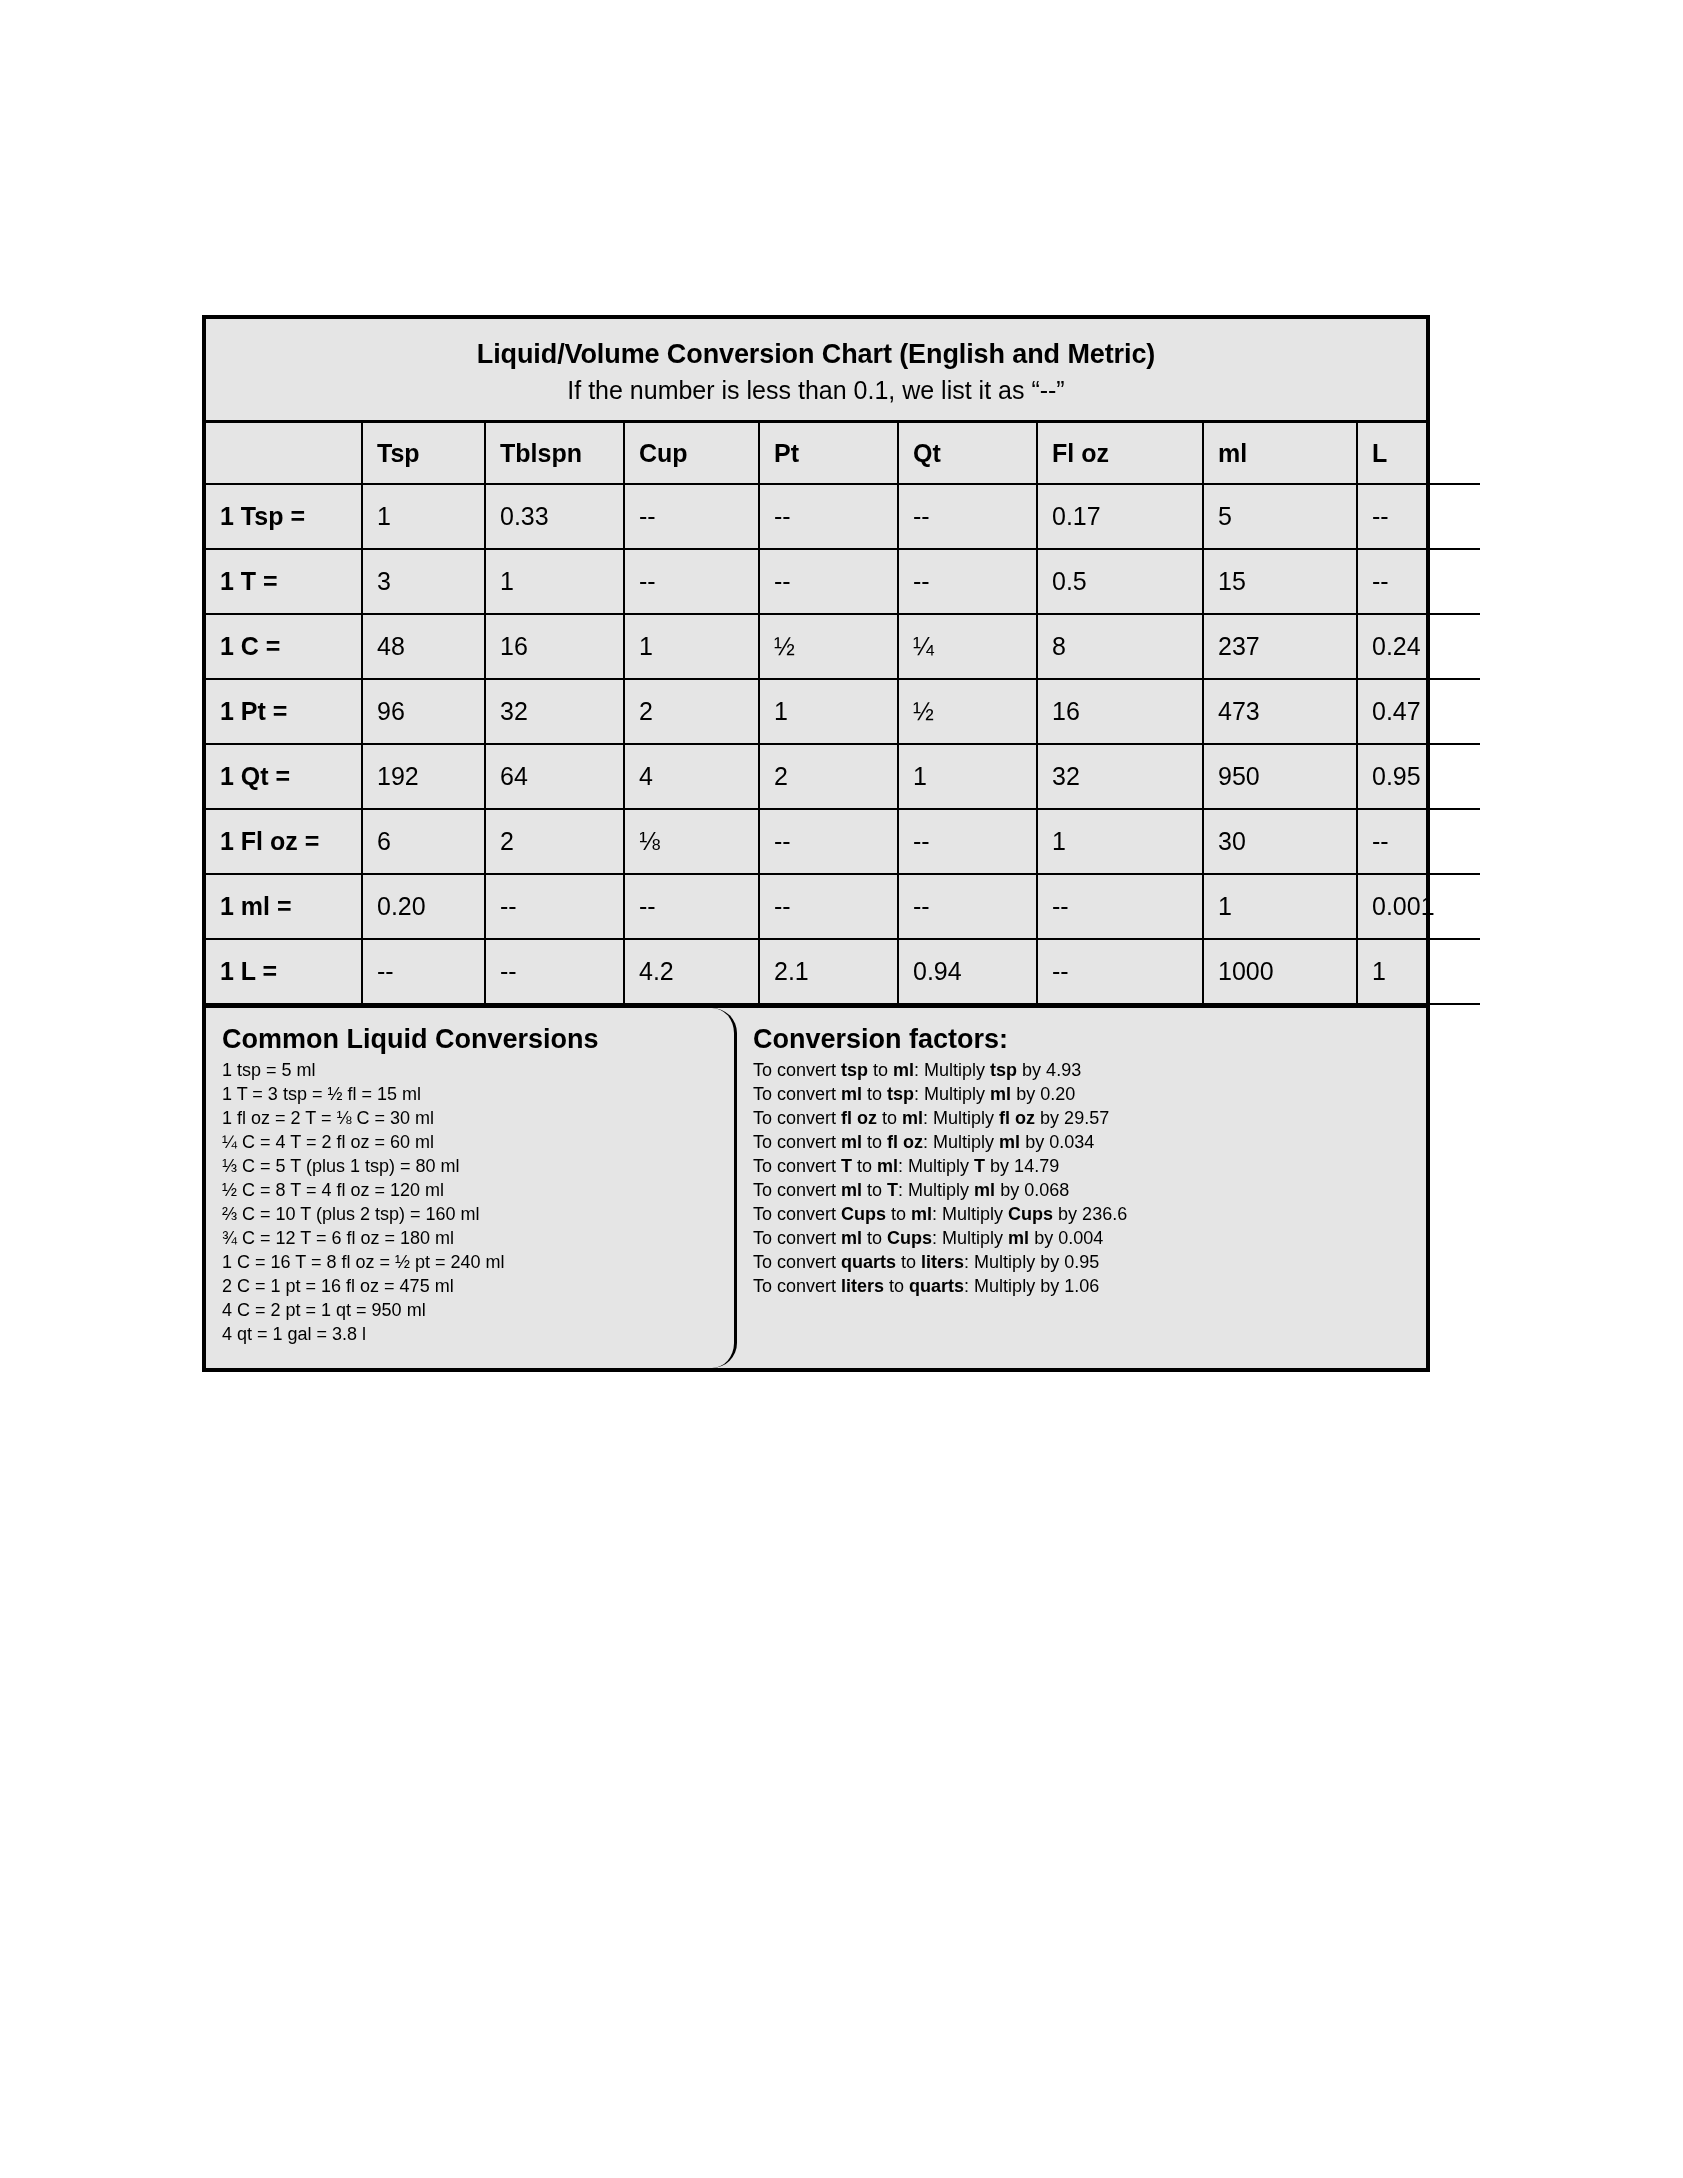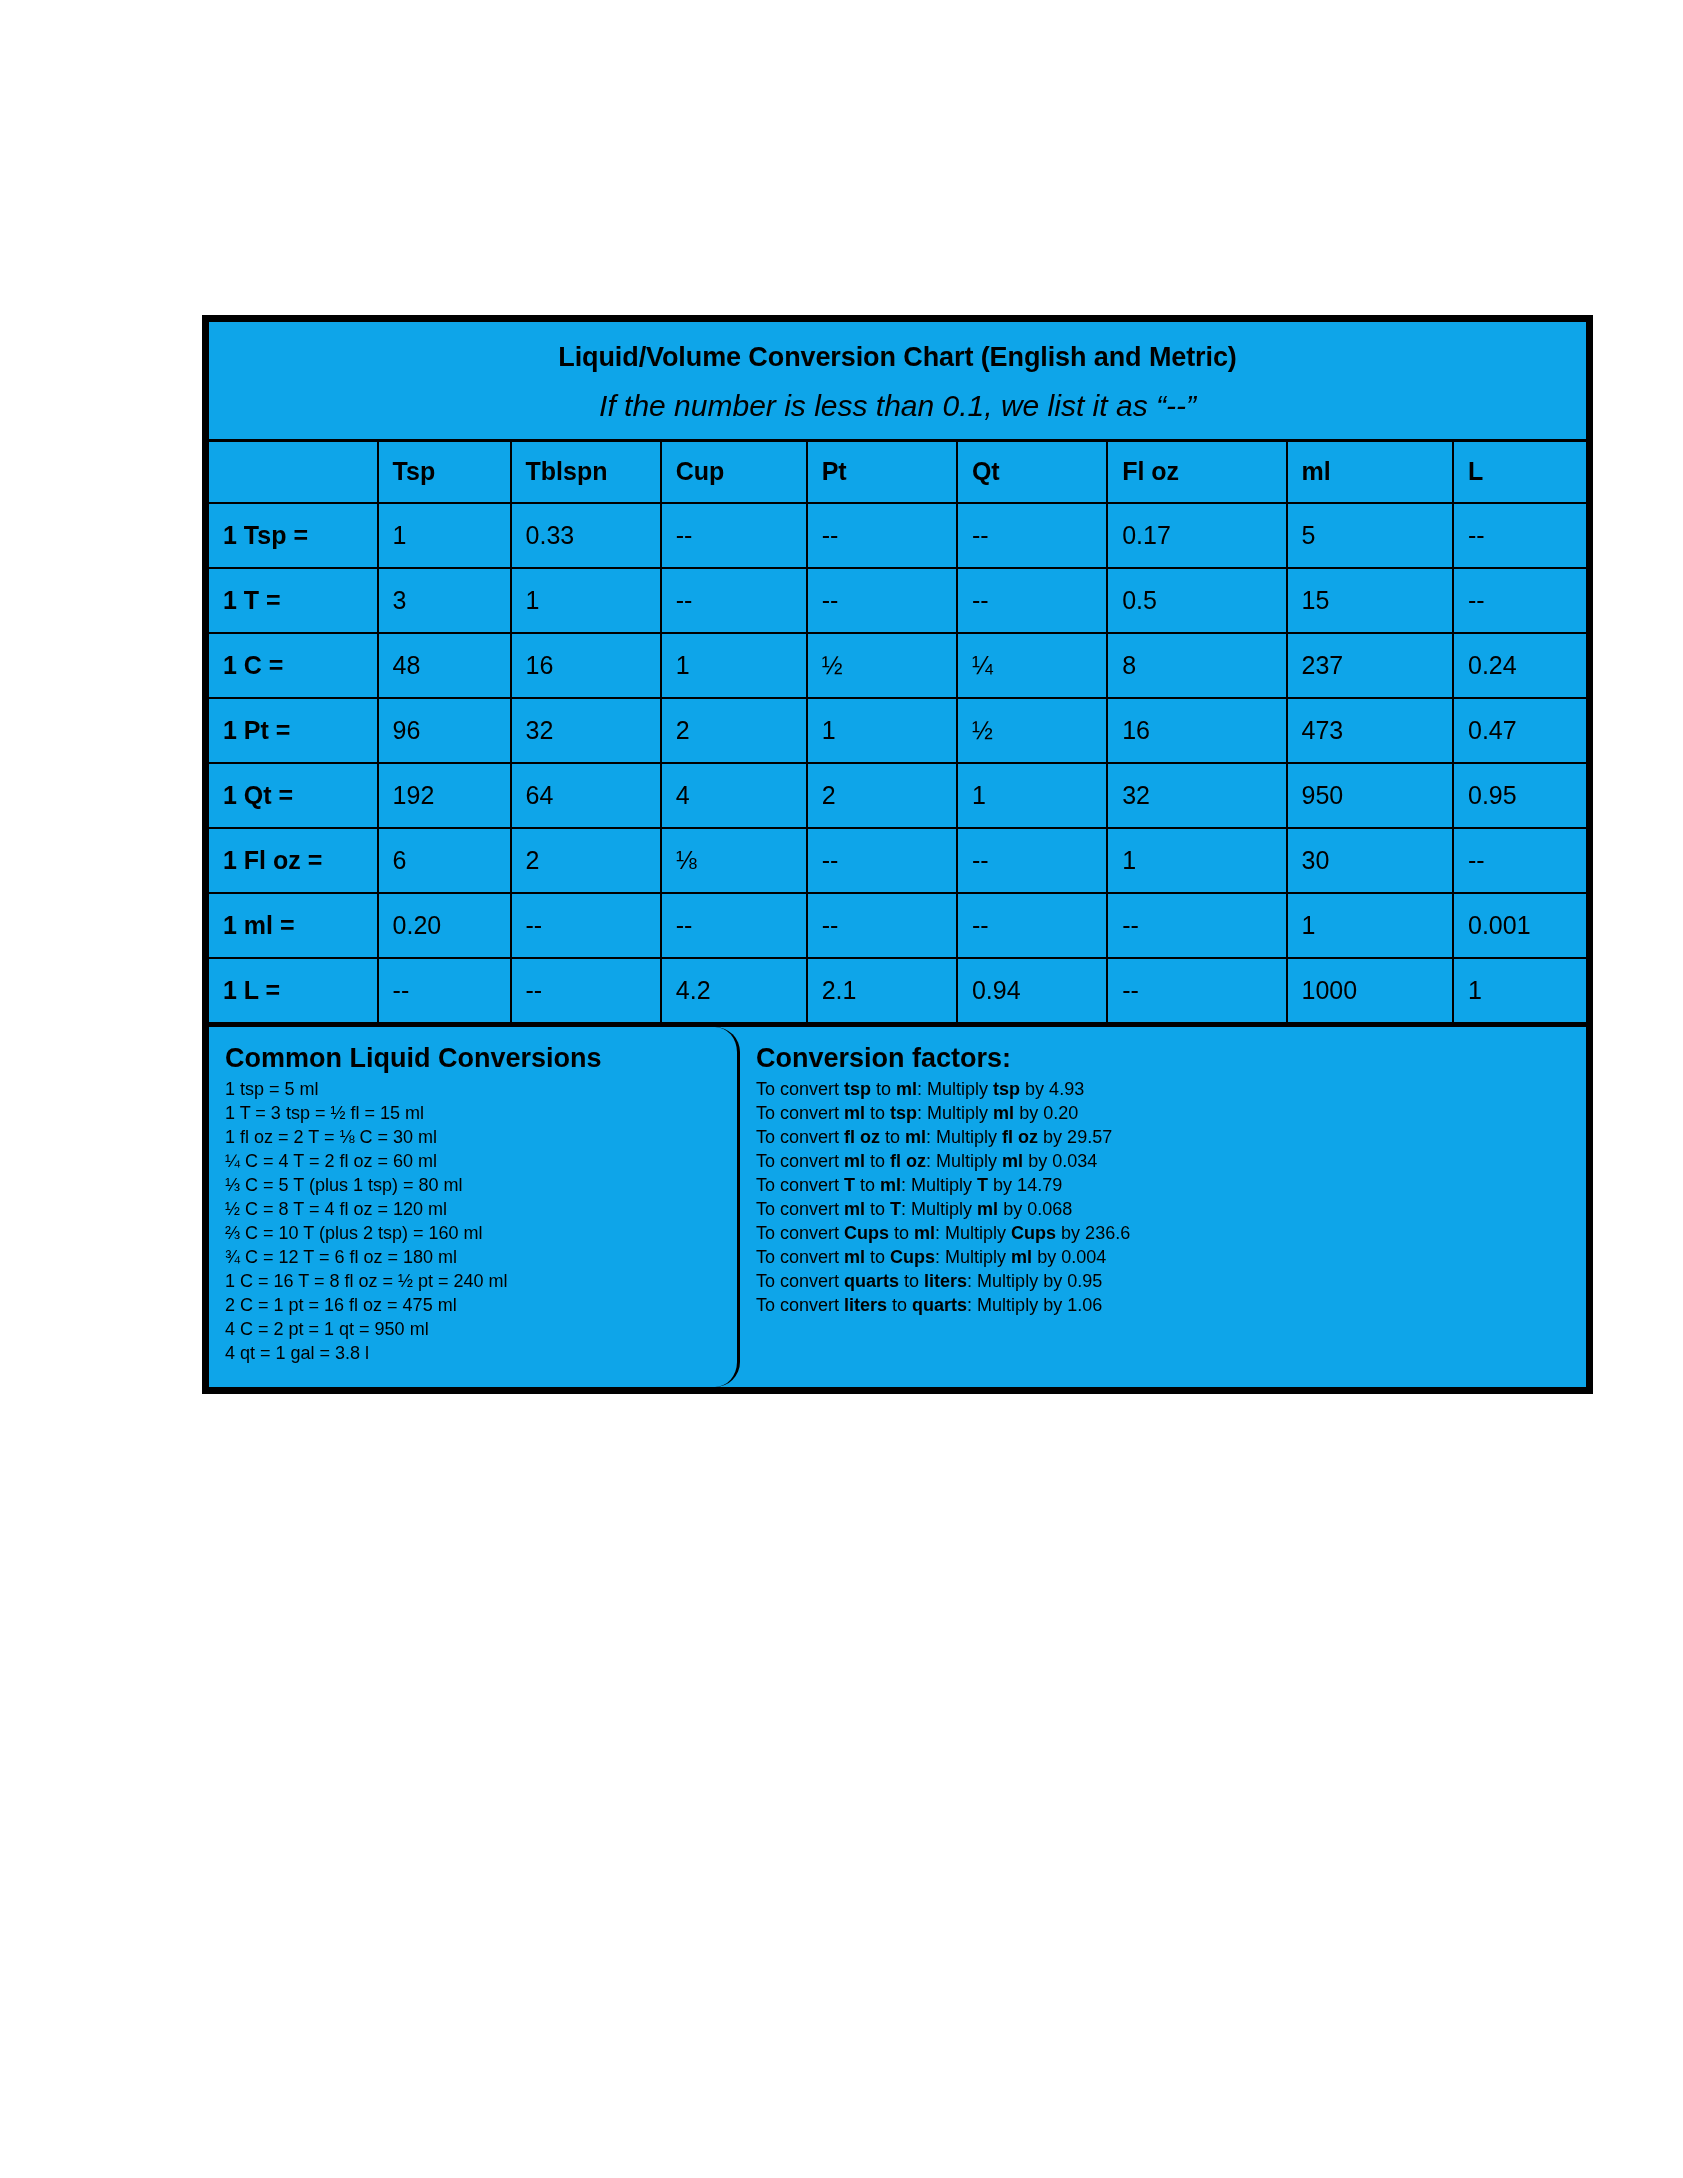--- a/index.html
+++ b/index.html
@@ -20,43 +20,42 @@
     width: 1683px;
     height: 2178px;
     background: #ffffff;
     box-sizing: border-box;
   }
 
   .sheet {
     position: absolute;
     left: 202px;
     top: 315px;
-    width: 1391px;
-    border: 7px solid #000000;
-    box-sizing: border-box;
-    background: #0ea5e9;
+    width: 1228px;
+    border: 4px solid #000000;
+    box-sizing: border-box;
+    background: #e5e5e5;
   }
 
   
   .title-block {
     border-bottom: 3px solid #000000;
     padding: 18px 10px 14px 10px;
     text-align: center;
   }
   .title-main {
     font-size: 27px;
     font-weight: bold;
     letter-spacing: -0.1px;
     line-height: 1.28;
   }
   .title-sub {
-    font-size: 30px;
-    font-style: italic;
+    font-size: 25px;
     line-height: 1.3;
-    margin-top: 11px;
+    margin-top: 2px;
   }
 
   
   table.conv {
     border-collapse: collapse;
     width: 100%;
     table-layout: fixed;
   }
   table.conv th,
   table.conv td {

